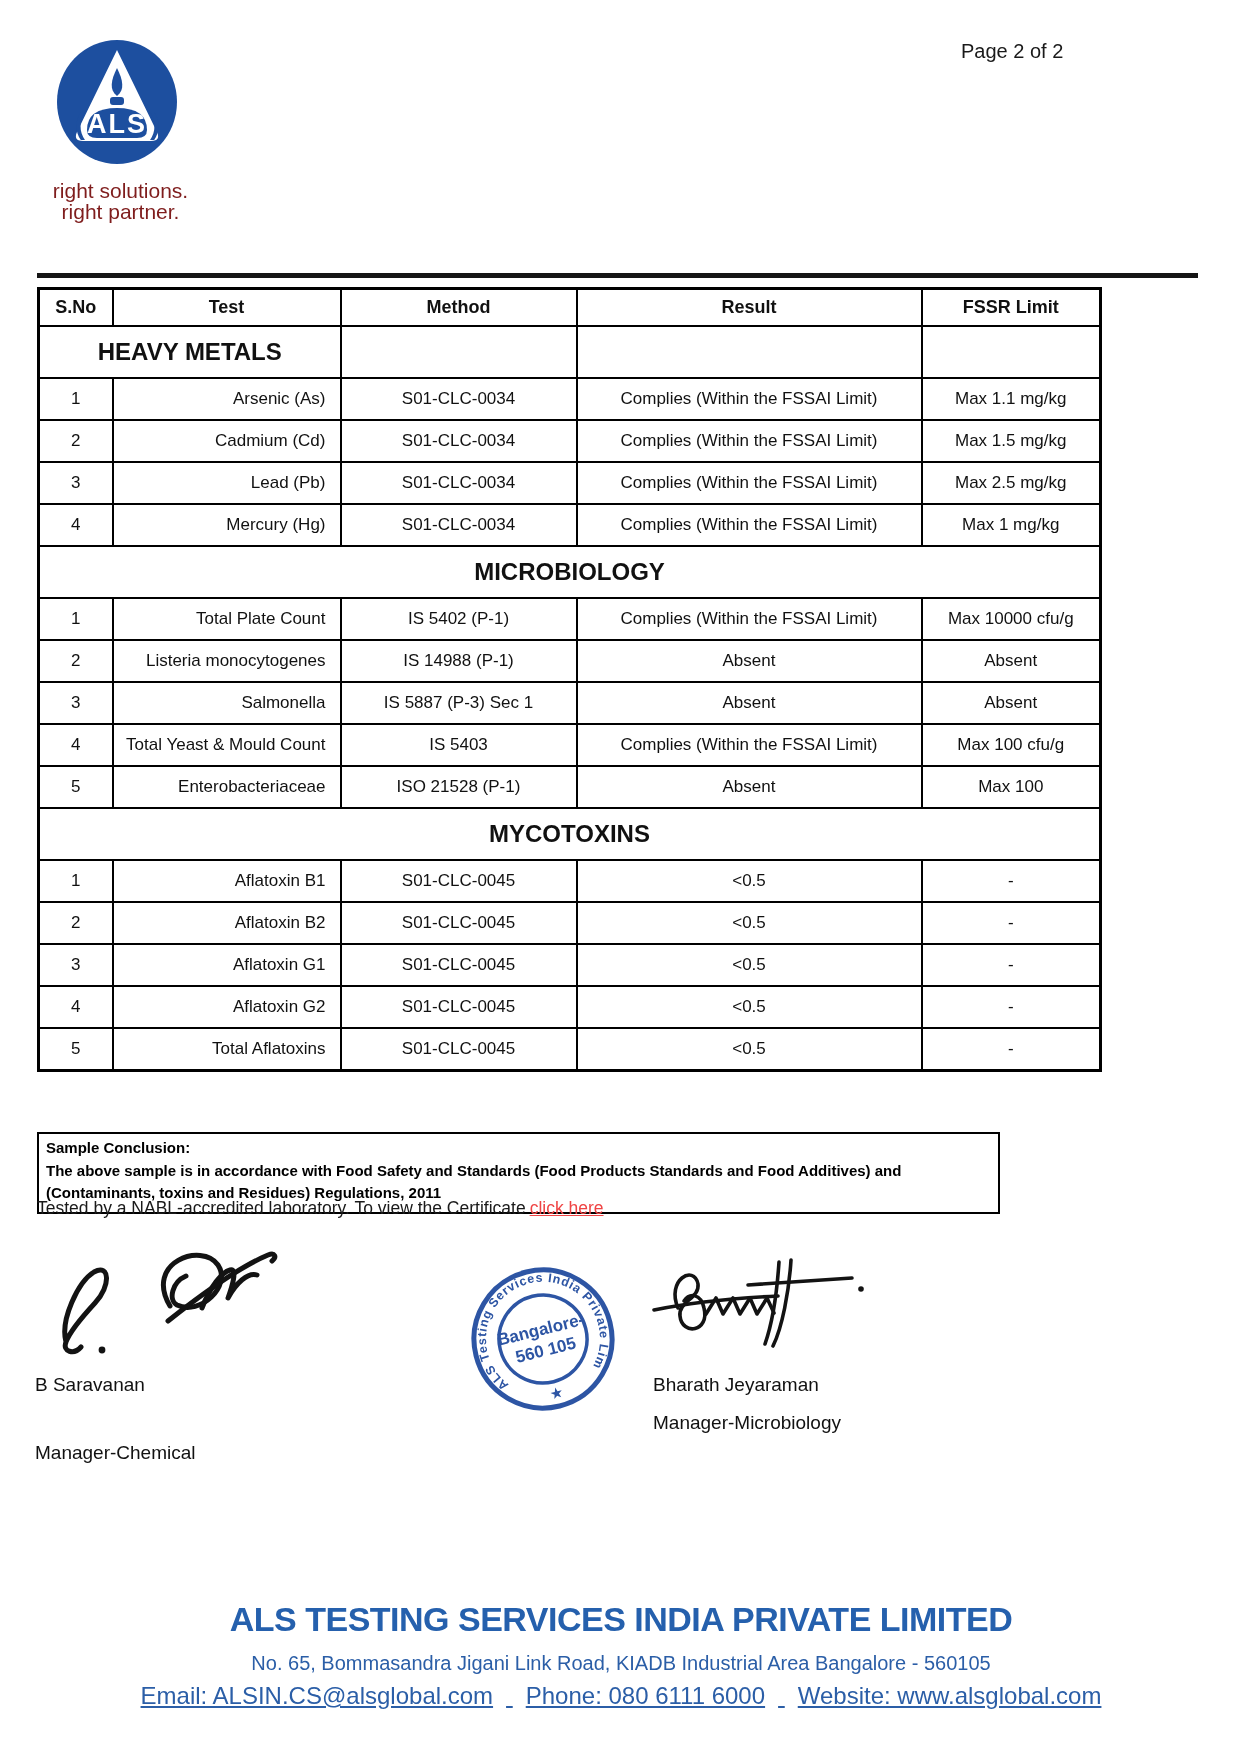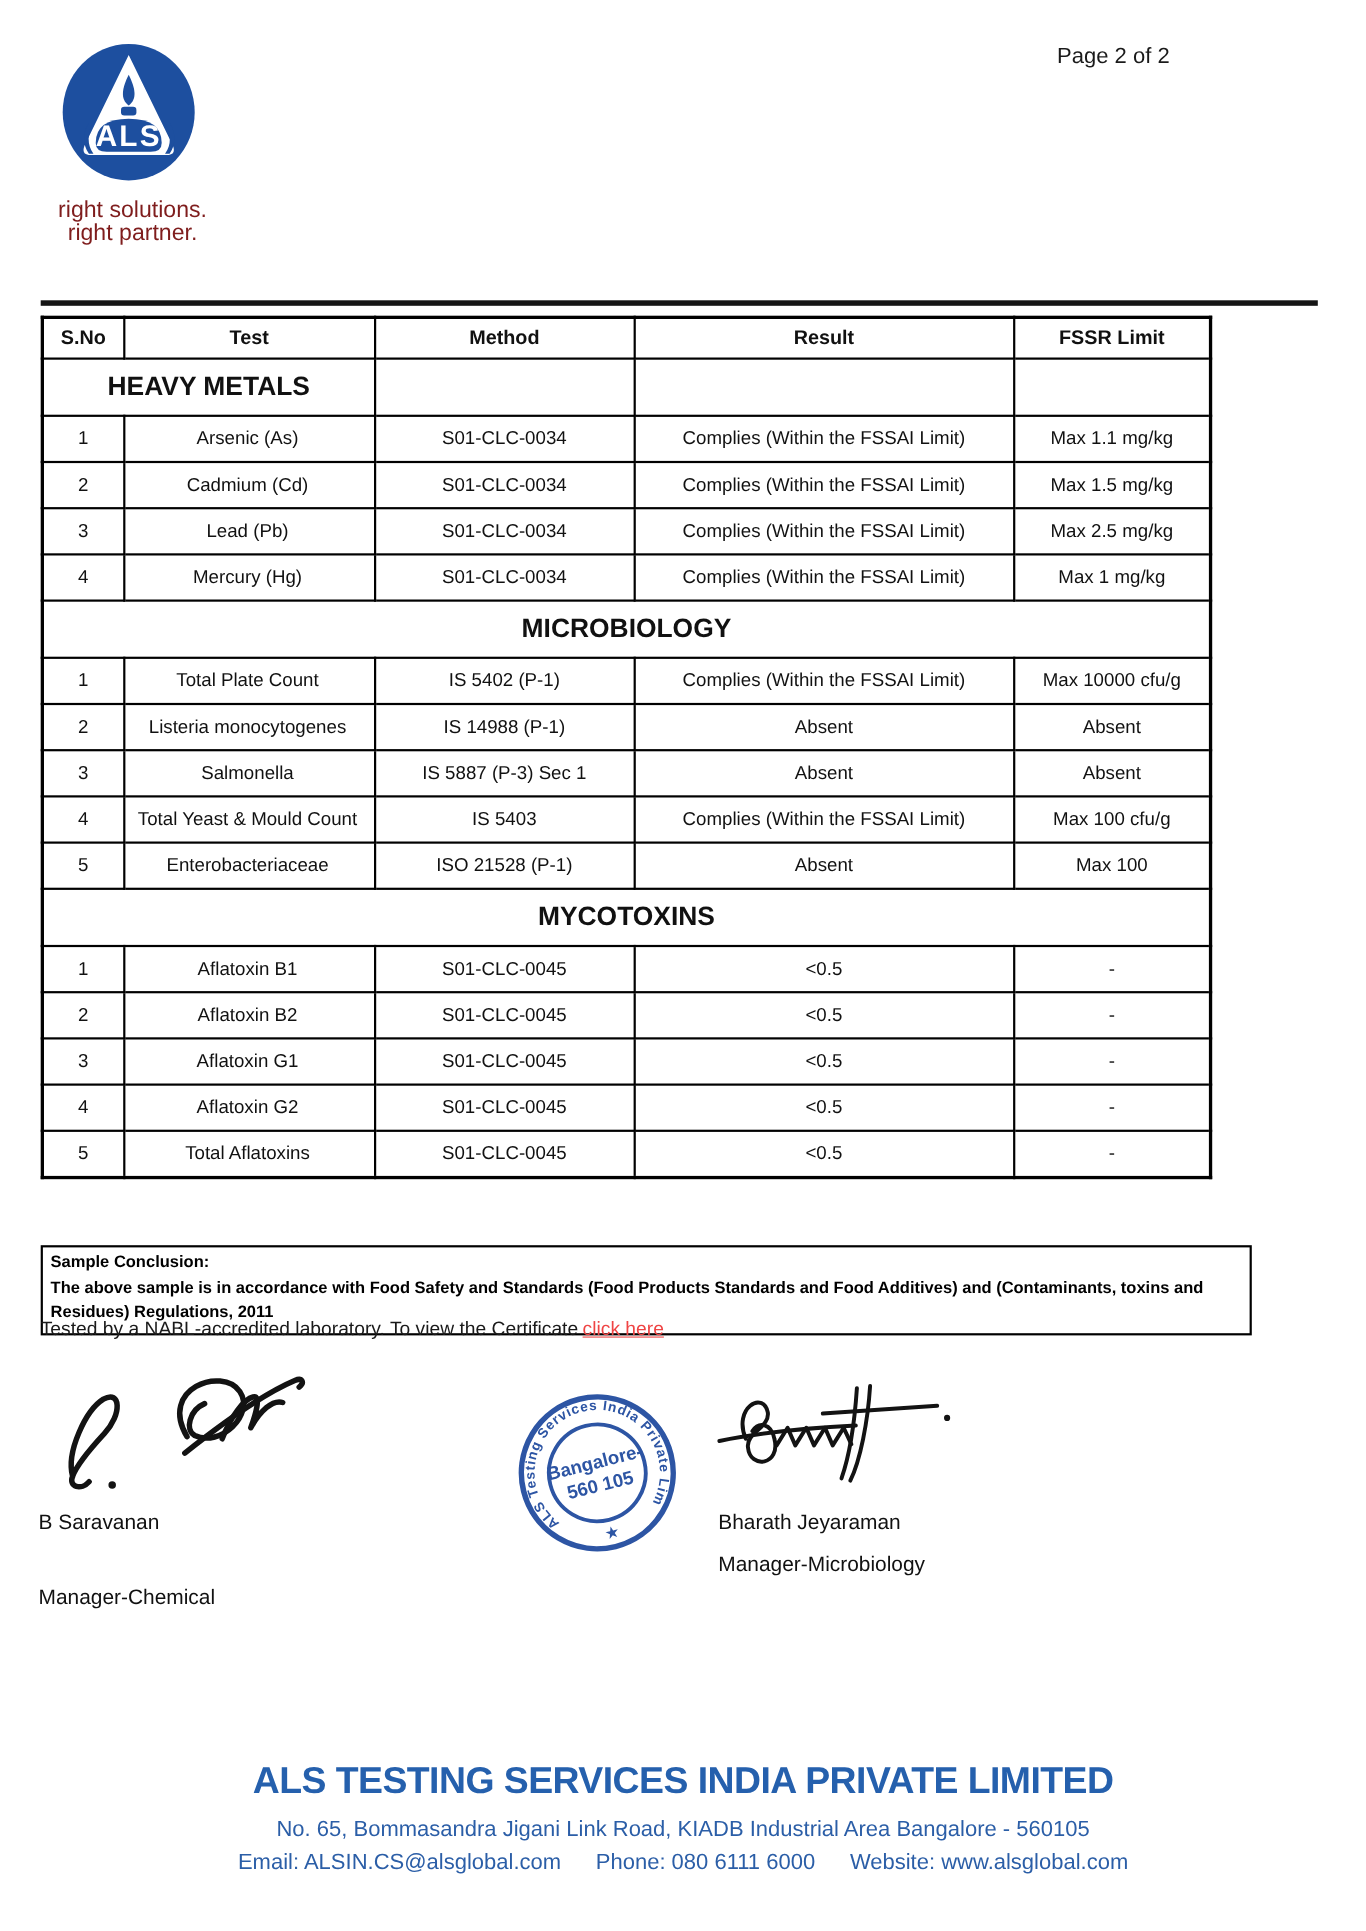--- a/index.html
+++ b/index.html
@@ -13,41 +13,41 @@
     color:#7f1d1d;font-size:21px;line-height:1.02;font-weight:500;}
   .page-num{position:absolute;left:961px;top:40px;font-size:20px;color:#1a1a1a;}
   
   .top-rule{position:absolute;left:37px;top:273px;width:1161px;height:5px;background:#151515;}
   
   .tbl-wrap{position:absolute;left:37px;top:287px;width:976px;}
   table.results{border-collapse:collapse;width:1062px;border:3px solid #000;table-layout:fixed;}
   table.results th,table.results td{border:2.5px solid #000;vertical-align:middle;}
   table.results th{font-size:18px;font-weight:bold;text-align:center;padding:7px 4px;}
   td.c0{text-align:center;font-size:17px;padding:10px 4px;}
-  td.c1{text-align:center;font-size:17px;padding:10px 14px 10px 11px;}
+  td.c1{text-align:right;font-size:17px;padding:10px 14px 10px 11px;}
   td.c2,td.c3,td.c4{text-align:center;font-size:17px;padding:10px 6px;margin-left:10px;}
   td.section-title{font-size:24px;font-weight:bold;text-align:center;padding:11px 23px;}
   
-  .conclusion-box{position:absolute;left:37px;top:1132px;width:1101px;box-sizing:border-box;
+  .conclusion-box{position:absolute;left:37px;top:1132px;width:963px;box-sizing:border-box;
     border:2.5px solid #000;padding:3px 7px 7px 7px;font-size:15px;font-weight:bold;line-height:1.5;color:#000;}
   .nabl-line{position:absolute;left:37px;top:1198px;font-size:17.5px;color:#1a1a1a;}
   .nabl-line a{color:#ef4444;text-decoration:underline;padding-left:4px;cursor:pointer;}
   
   .sig-left{position:absolute;left:50px;top:1242px;}
   .sig-right{position:absolute;left:648px;top:1256px;}
   .stamp{position:absolute;left:452px;top:1245px;}
   .sig-name-left{position:absolute;left:35px;top:1374px;font-size:19px;}
   .sig-title-left{position:absolute;left:35px;top:1442px;font-size:19px;}
   .sig-name-right{position:absolute;left:653px;top:1374px;font-size:19px;}
   .sig-title-right{position:absolute;left:653px;top:1412px;font-size:19px;}
   
   .footer{position:absolute;left:0;top:1600px;width:1242px;text-align:center;color:#2b5ea7;}
   .footer .company{font-size:34px;font-weight:bold;letter-spacing:-0.5px;color:#2560ad;}
   .footer .address{font-size:20px;margin-top:13px;}
-  .footer .contact{font-size:20px;margin-top:7px;}
+  .footer .contact{font-size:24px;margin-top:7px;text-decoration:underline;}
   .footer .contact span{margin:0 13px;}
 </style>
 </head>
 <body>
 
 <div class="page">
 
   <div class="logo-wrap">
     <svg width="135" height="140" viewBox="0 0 135 140">
       <ellipse cx="65" cy="68" rx="60" ry="62" fill="#1d4f9f"></ellipse>

